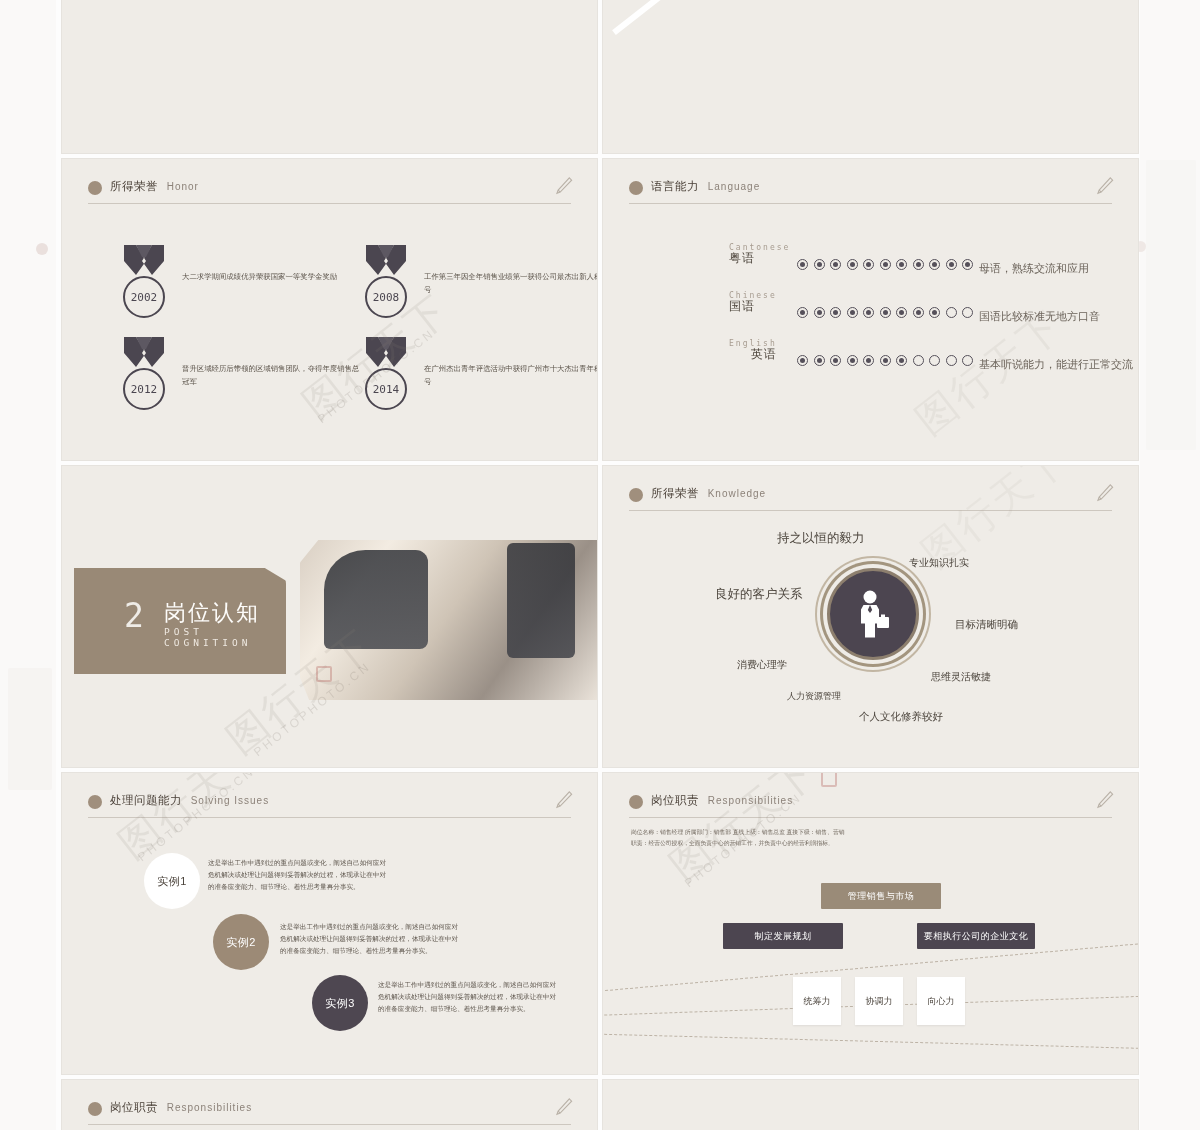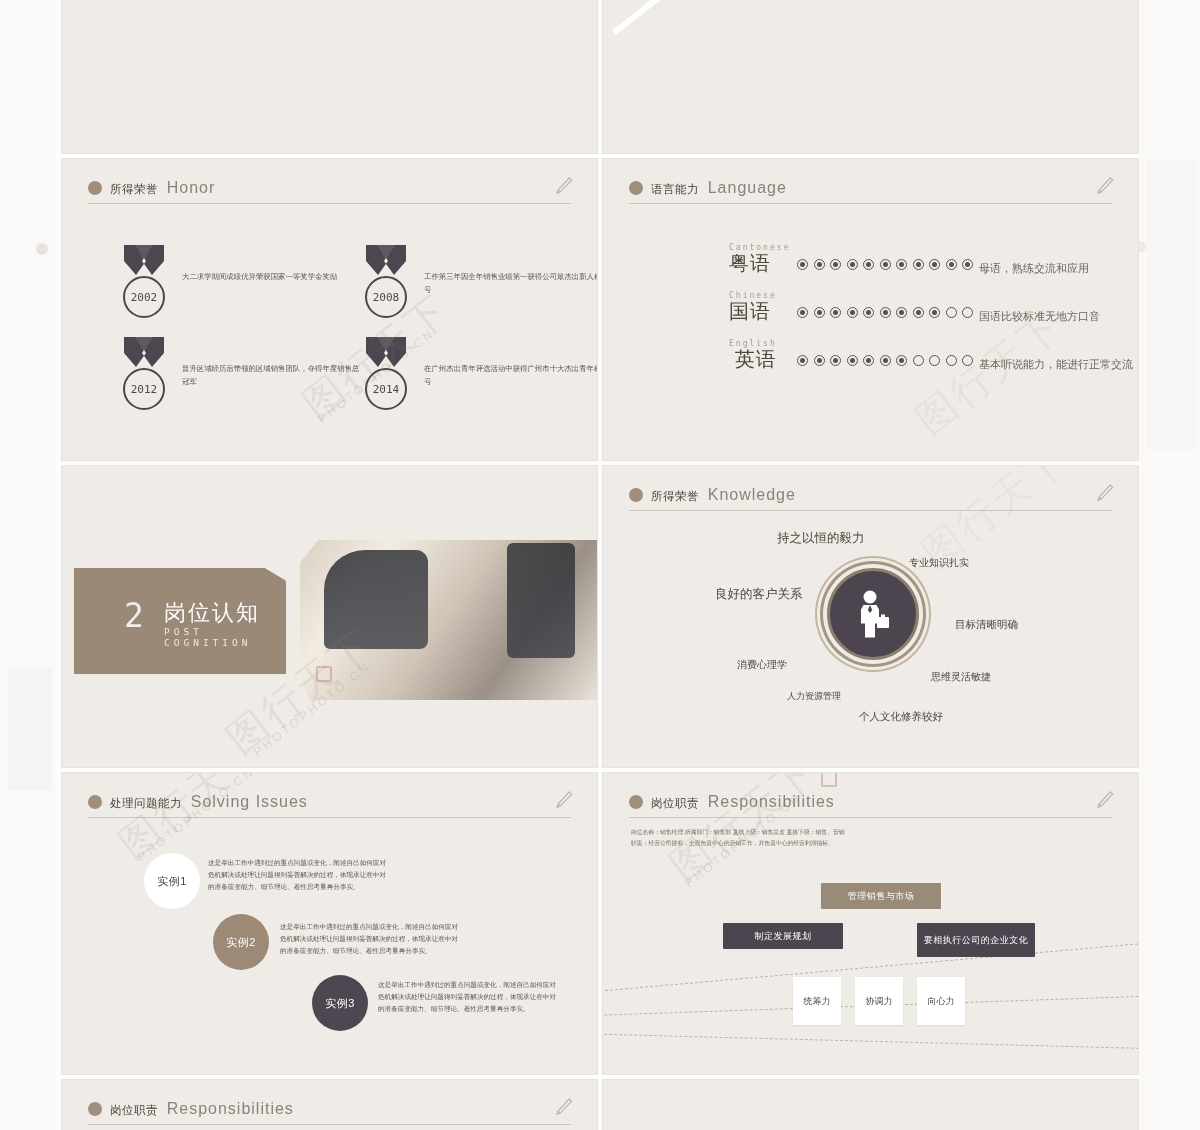--- a/index.html
+++ b/index.html
@@ -29,37 +29,37 @@
   
   .sec-head { position:absolute; left:20px; right:20px; top:14px; height:26px; }
   .sec-dot {
     position:absolute; left:0; top:2px; width:14px; height:14px;
     border-radius:50%; background:#a08f7d;
   }
   .sec-title {
     position:absolute; left:22px; top:0; font-size:11.5px; color:#4a4038;
     letter-spacing:.5px; white-space:nowrap;
   }
-  .sec-title .en { color:#8c8279; font-size:16px; margin-left:5px; letter-spacing:1px;margin-top:36px; }
+  .sec-title .en { color:#8c8279; font-size:10px; margin-left:5px; letter-spacing:1px;margin-top:36px; }
   .sec-rule { position:absolute; left:0; right:0; top:24px; height:1px; background:#cdc7bf; }
   .pencil { position:absolute; right:-2px; top:-4px; width:22px; height:26px; }
   .slash { position:absolute; left:-30px; top:70px; width:330px; height:6px; background:#fff;
            transform:rotate(-38deg); }
 
   
   .medal-item { position:absolute; width:250px; }
   .medal { position:absolute; left:0; top:0; width:56px; height:78px; }
   .medal-txt { position:absolute; left:66px; top:26px; font-size:7.4px; line-height:1.75;
                color:#5a5249; width:180px; }
 
   
   .lang-block { position:absolute; left:120px; }
   .lang-en { font-size:8px; color:#a79c90; letter-spacing:2px;
              font-family:"DejaVu Sans Mono",monospace; }
-  .lang-cn { font-size:20px; color:#4e463d; letter-spacing:1px; margin-top:-2px; }
+  .lang-cn { font-size:12px; color:#4e463d; letter-spacing:1px; margin-top:-2px; }
   .dots { position:absolute; left:68px; top:16px; display:flex; gap:5.5px; }
   .dot { width:11px; height:11px; border-radius:50%; border:1.3px solid #55505a; position:relative; }
   .dot.on:after{ content:""; position:absolute; inset:2px; border-radius:50%; background:#55505a; }
   .lang-note { position:absolute; left:250px; top:18px; font-size:11px; color:#6b635a; white-space:nowrap; }
 
   
   .cover-tab { position:absolute; left:6px; top:96px; width:212px; height:106px;
                background:#998976; border-radius:0 16px 0 0;
                clip-path:polygon(0 0, 90% 0, 100% 12%, 100% 100%, 0 100%); }
   .cover-num { position:absolute; left:50px; top:28px; font-size:33px; color:#efece7;
@@ -385,21 +385,21 @@
           </div>
 
           <div class="dline" style="left:-20px;top:226px;width:580px;transform:rotate(-2deg);"></div>
           <div class="dline" style="left:-20px;top:188px;width:560px;transform:rotate(-5deg);"></div>
           <div class="dline" style="left:-10px;top:262px;width:560px;transform:rotate(1.5deg);"></div>
 
           <div class="resp-box tan" style="left:212px;top:104px;width:120px;height:26px;">管理销售与市场</div>
 
           <div class="resp-box dark" style="left:114px;top:144px;width:120px;height:26px;">制定发展规划</div>
 
-          <div class="resp-box dark" style="left:308px;top:144px;width:118px;height:34px;">要相执行公司的企业文化</div>
+          <div class="resp-box dark" style="left:308px;top:144px;width:118px;height:26px;">要相执行公司的企业文化</div>
 
           <div class="resp-card" style="left:184px;top:198px;">统筹力</div>
           <div class="resp-card" style="left:246px;top:198px;">协调力</div>
           <div class="resp-card" style="left:308px;top:198px;">向心力</div>
         </div>
         <div class="wm wm-big" style="left:54px;top:18px;">图行天下</div>
         <div class="wm" style="left:68px;top:60px;font-size:12px;">PHOTOPHOTO.CN</div>
         <div class="wm-seal" style="left:218px;top:-2px;"></div>
       </div>
     </div>

